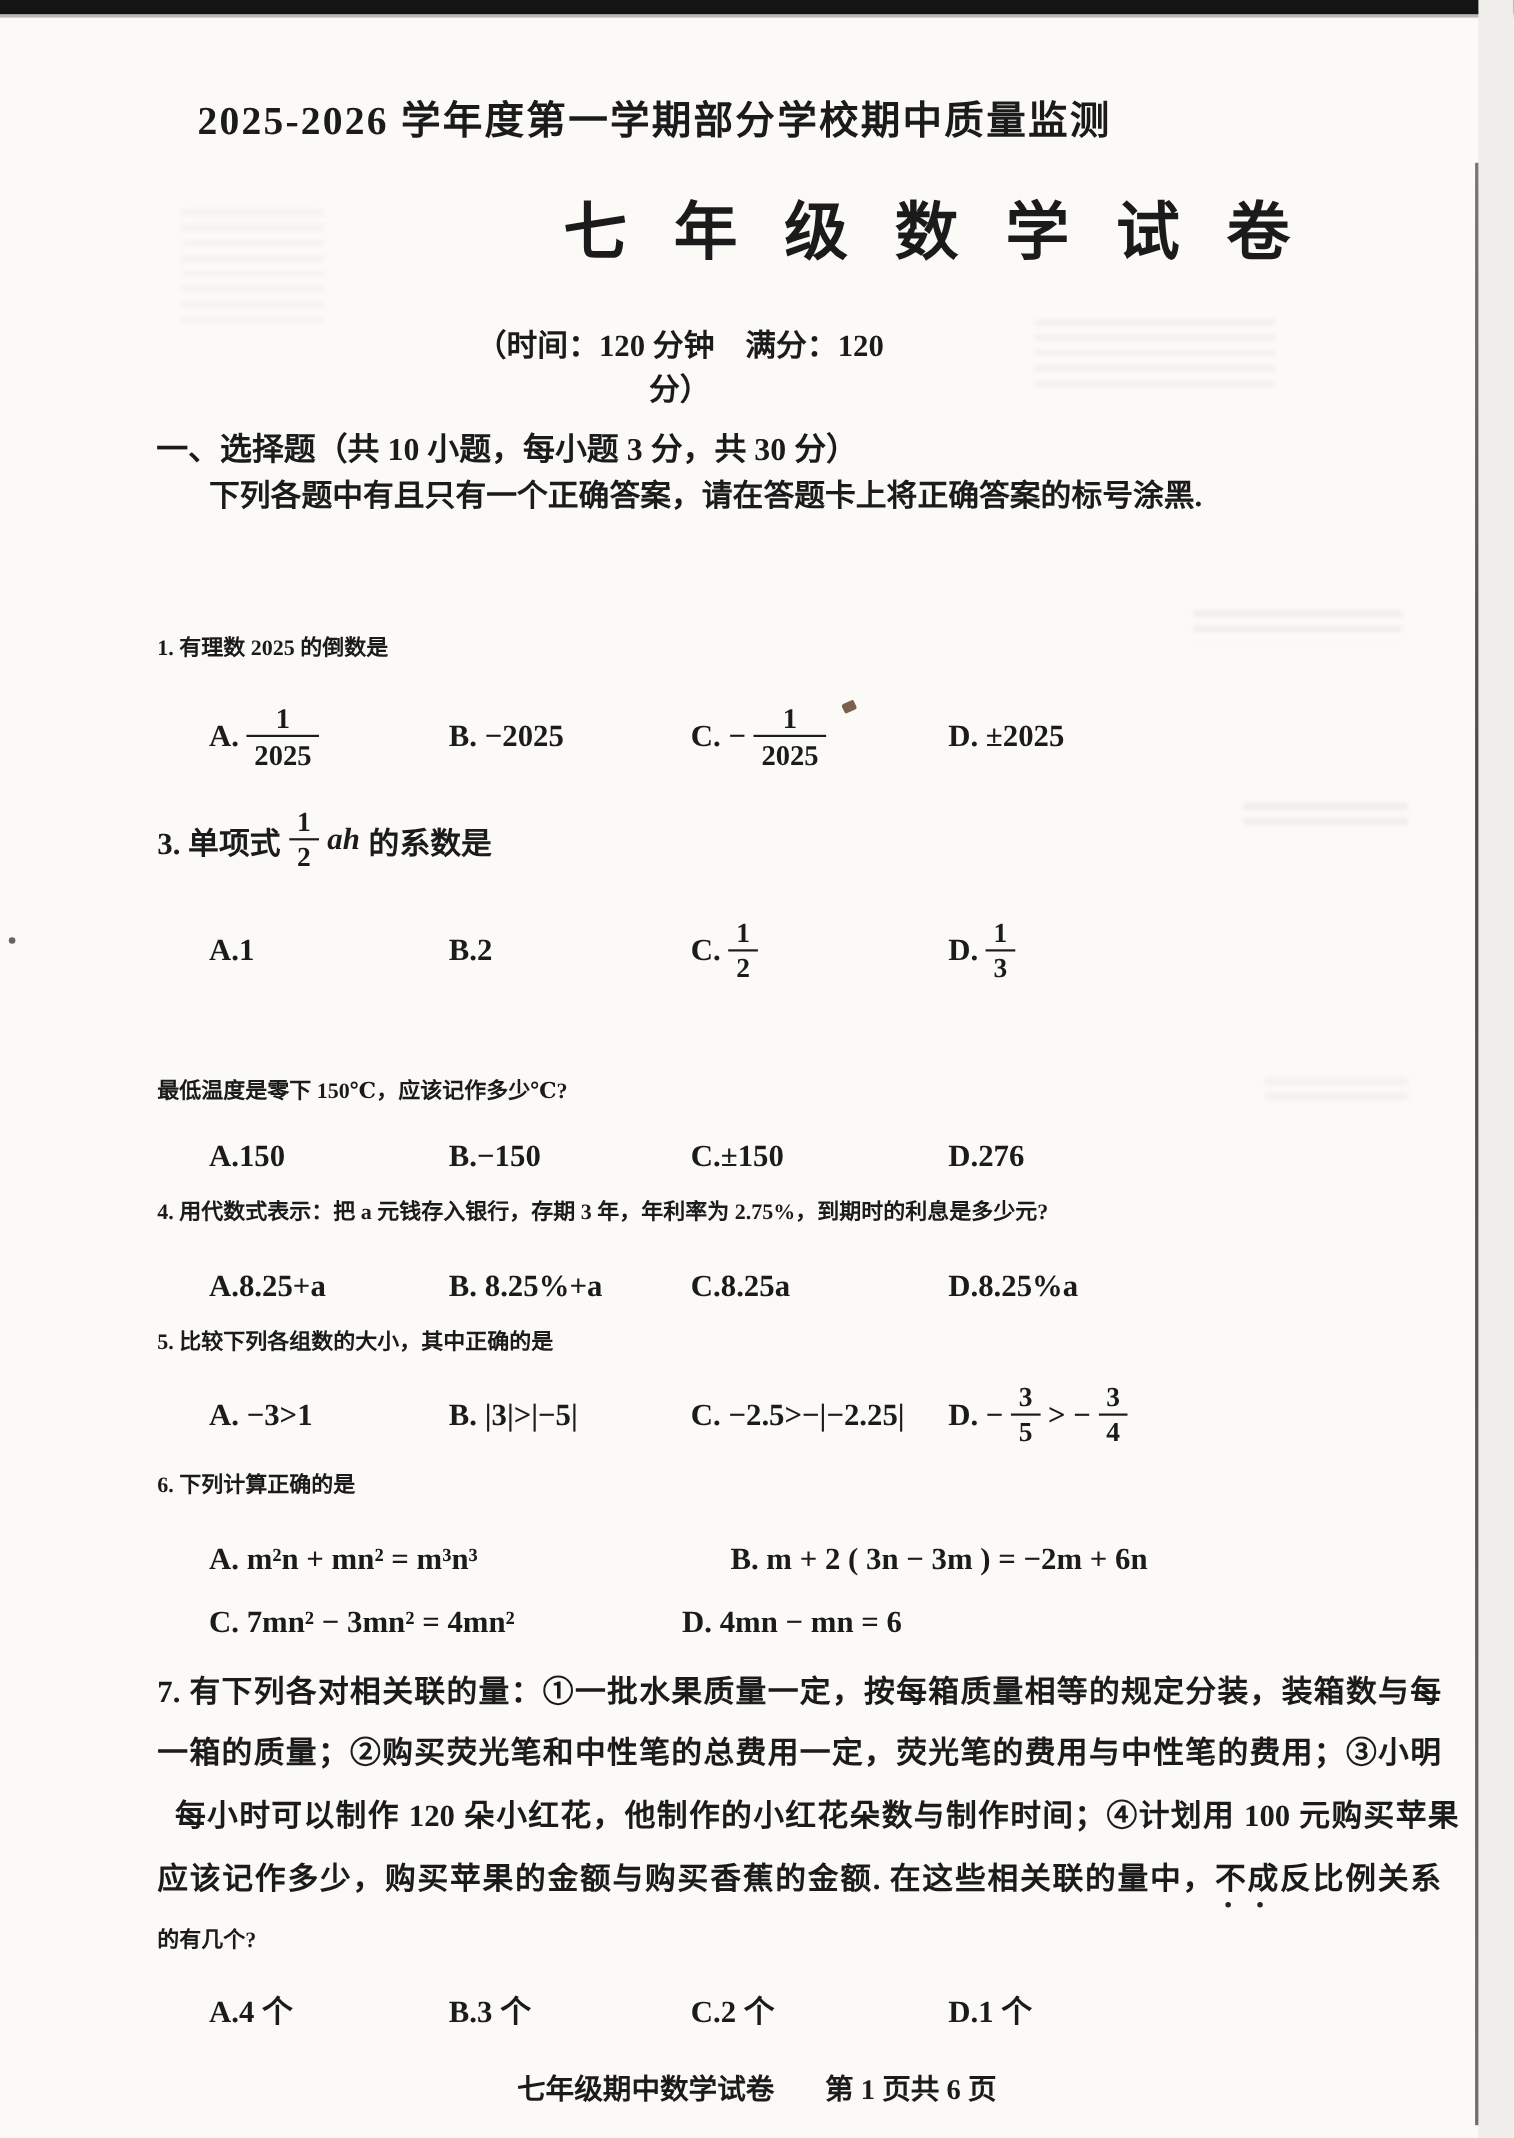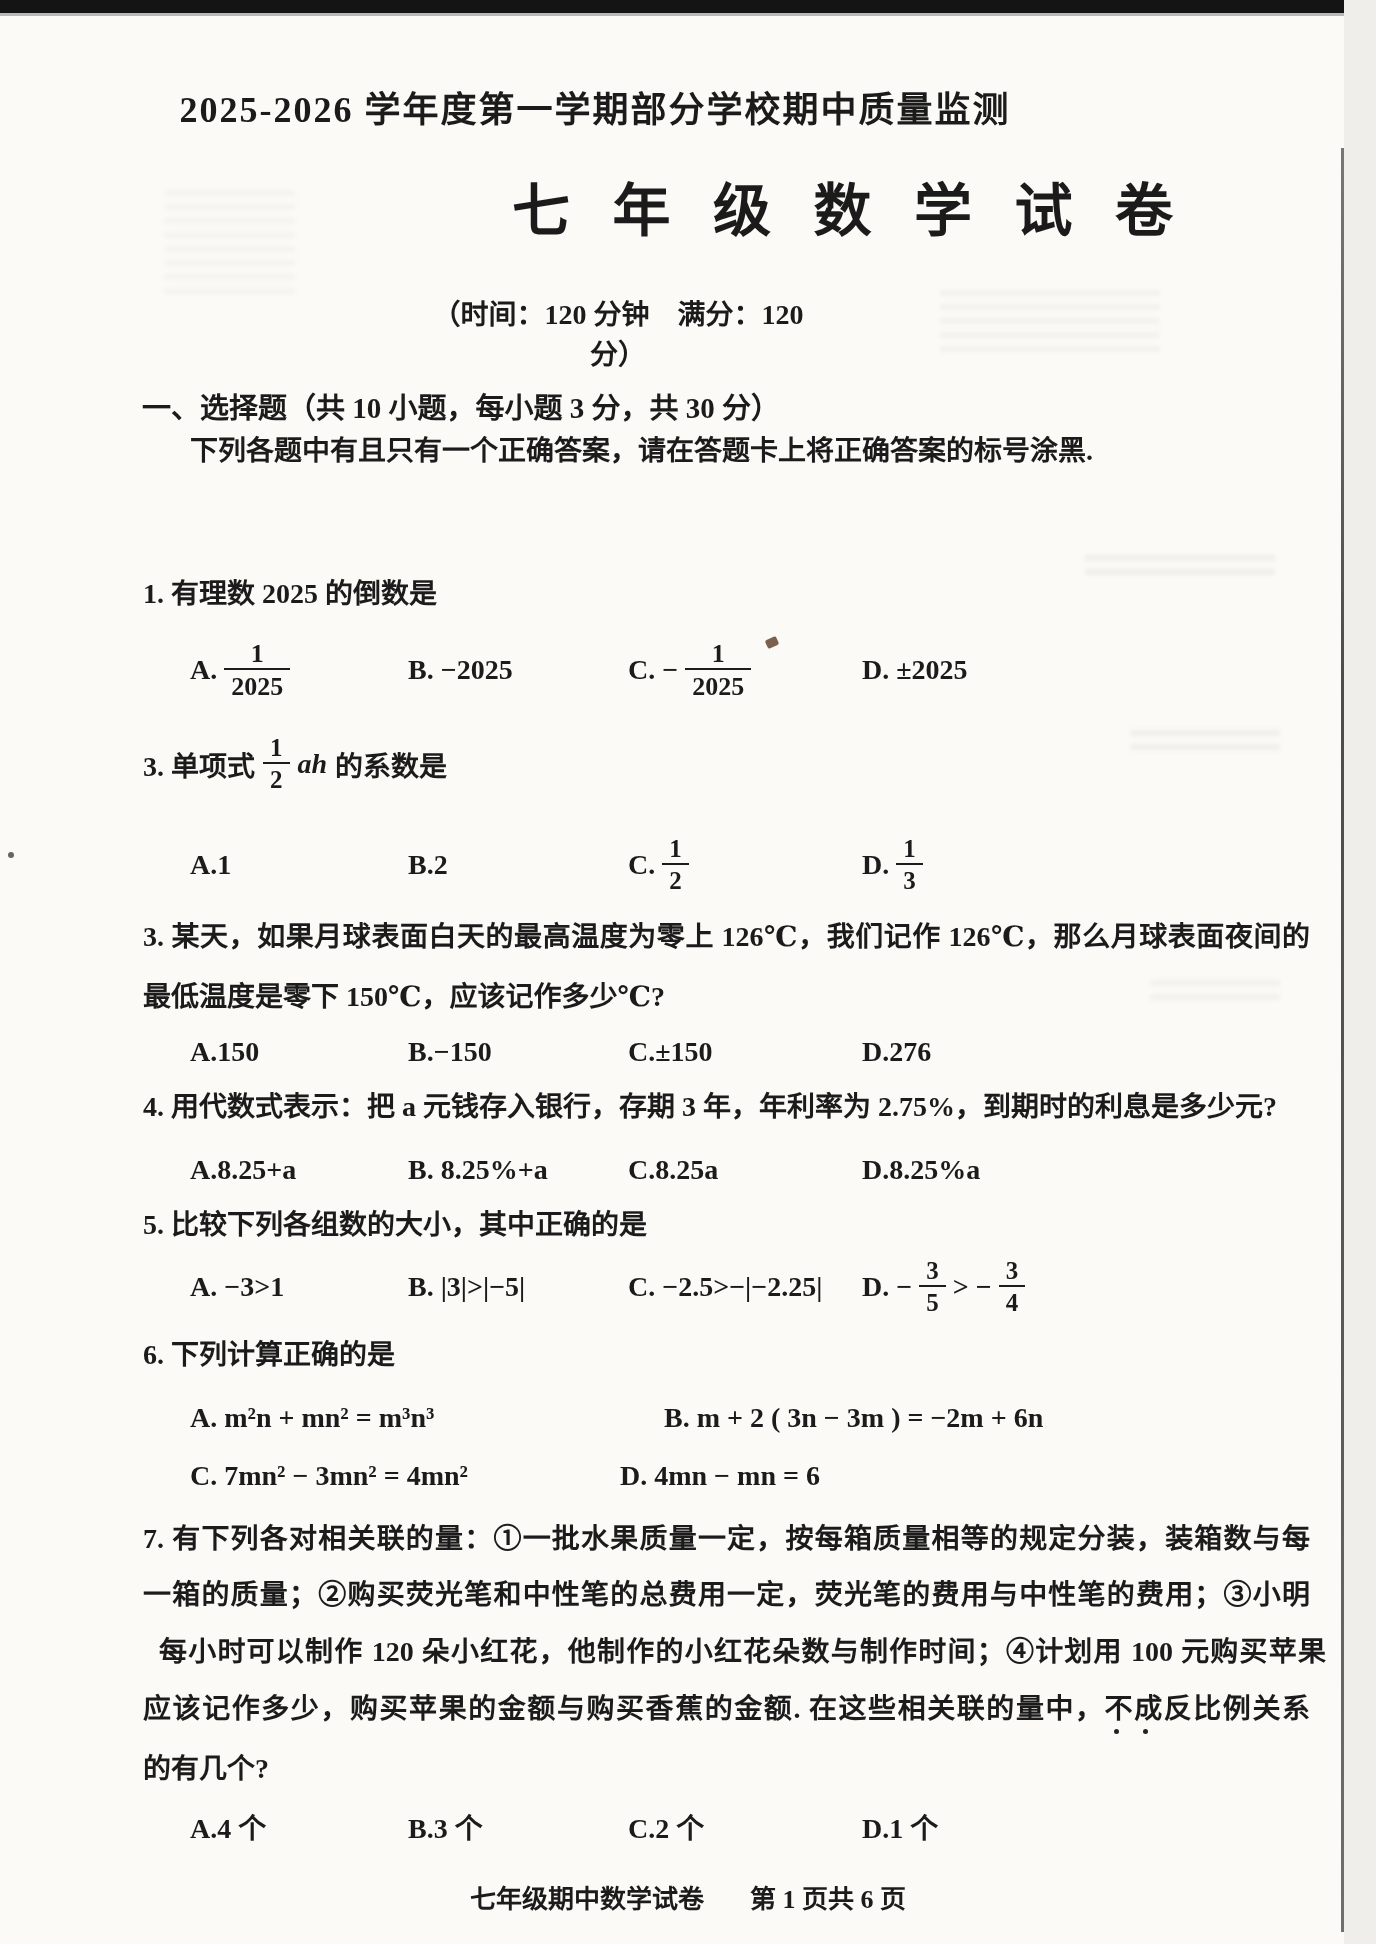--- a/index.html
+++ b/index.html
@@ -23,21 +23,21 @@
   .g4{left:165px;top:190px;width:130px;height:110px;opacity:.06;}
   .g5{left:1150px;top:980px;width:130px;height:24px;opacity:.08;}
   .dot-artifact{left:8px;top:852px;width:6px;height:6px;background:#333;border-radius:50%;opacity:.75;}
   .c-mark{left:766px;top:638px;width:12px;height:9px;background:#5a3a22;opacity:.8;transform:rotate(-25deg);border-radius:2px;}
   
   .header-title{left:120px;top:80px;width:950px;text-align:center;font-size:36px;letter-spacing:2px;}
   .main-title{left:512px;top:164px;font-size:58px;letter-spacing:14px;white-space:nowrap;}
   .exam-meta{left:418px;top:292px;width:400px;text-align:center;font-size:28px;}
   .section-heading{left:142px;top:384px;font-size:29px;}
   .instruction{left:190px;top:428px;font-size:28px;}
-  .qline{font-size:28px;line-height:1.2;white-space:nowrap;}
+  .qline{font-size:20px;line-height:1.2;white-space:nowrap;}
   .jline{font-size:28px;line-height:1.2;width:1167px;text-align:justify;text-align-last:justify;white-space:normal;}
   
   .opts{left:143px;width:1167px;display:grid;grid-template-columns:218px 220px 234px auto;
         padding-left:47px;box-sizing:border-box;align-items:center;font-size:28px;}
   .opts2{left:143px;width:1167px;display:grid;grid-template-columns:430px auto;
         padding-left:47px;box-sizing:border-box;align-items:center;font-size:28px;}
   .opt{display:flex;align-items:center;gap:7px;white-space:nowrap;}
   
   .frac{display:inline-flex;flex-direction:column;align-items:center;line-height:1.12;font-size:26px;}
   .frac .den{border-top:2.5px solid #1c1c1c;padding:2px 7px 0 7px;}
@@ -118,21 +118,20 @@
     </span>
     <span class="opt">
       <span>D.</span>
       <span class="frac small">
         <span class="num">1</span>
         <span class="den">3</span>
       </span>
     </span>
   </div>
 
-  <div class="abs jline" style="left:143px;top:920px;">3. 某天，如果月球表面白天的最高温度为零上 126℃，我们记作 126℃，那么月球表面夜间的</div>
   <div class="abs qline" style="left:143px;top:980px;">最低温度是零下 150℃，应该记作多少℃?</div>
   <div class="abs opts" style="top:1032px;min-height:40px;">
     <span class="opt">A.150</span>
     <span class="opt">B.−150</span>
     <span class="opt">C.±150</span>
     <span class="opt">D.276</span>
   </div>
 
   <div class="abs qline" style="left:143px;top:1090px;">4. 用代数式表示：把 a 元钱存入银行，存期 3 年，年利率为 2.75%，到期时的利息是多少元?</div>
   <div class="abs opts" style="top:1150px;min-height:40px;">

